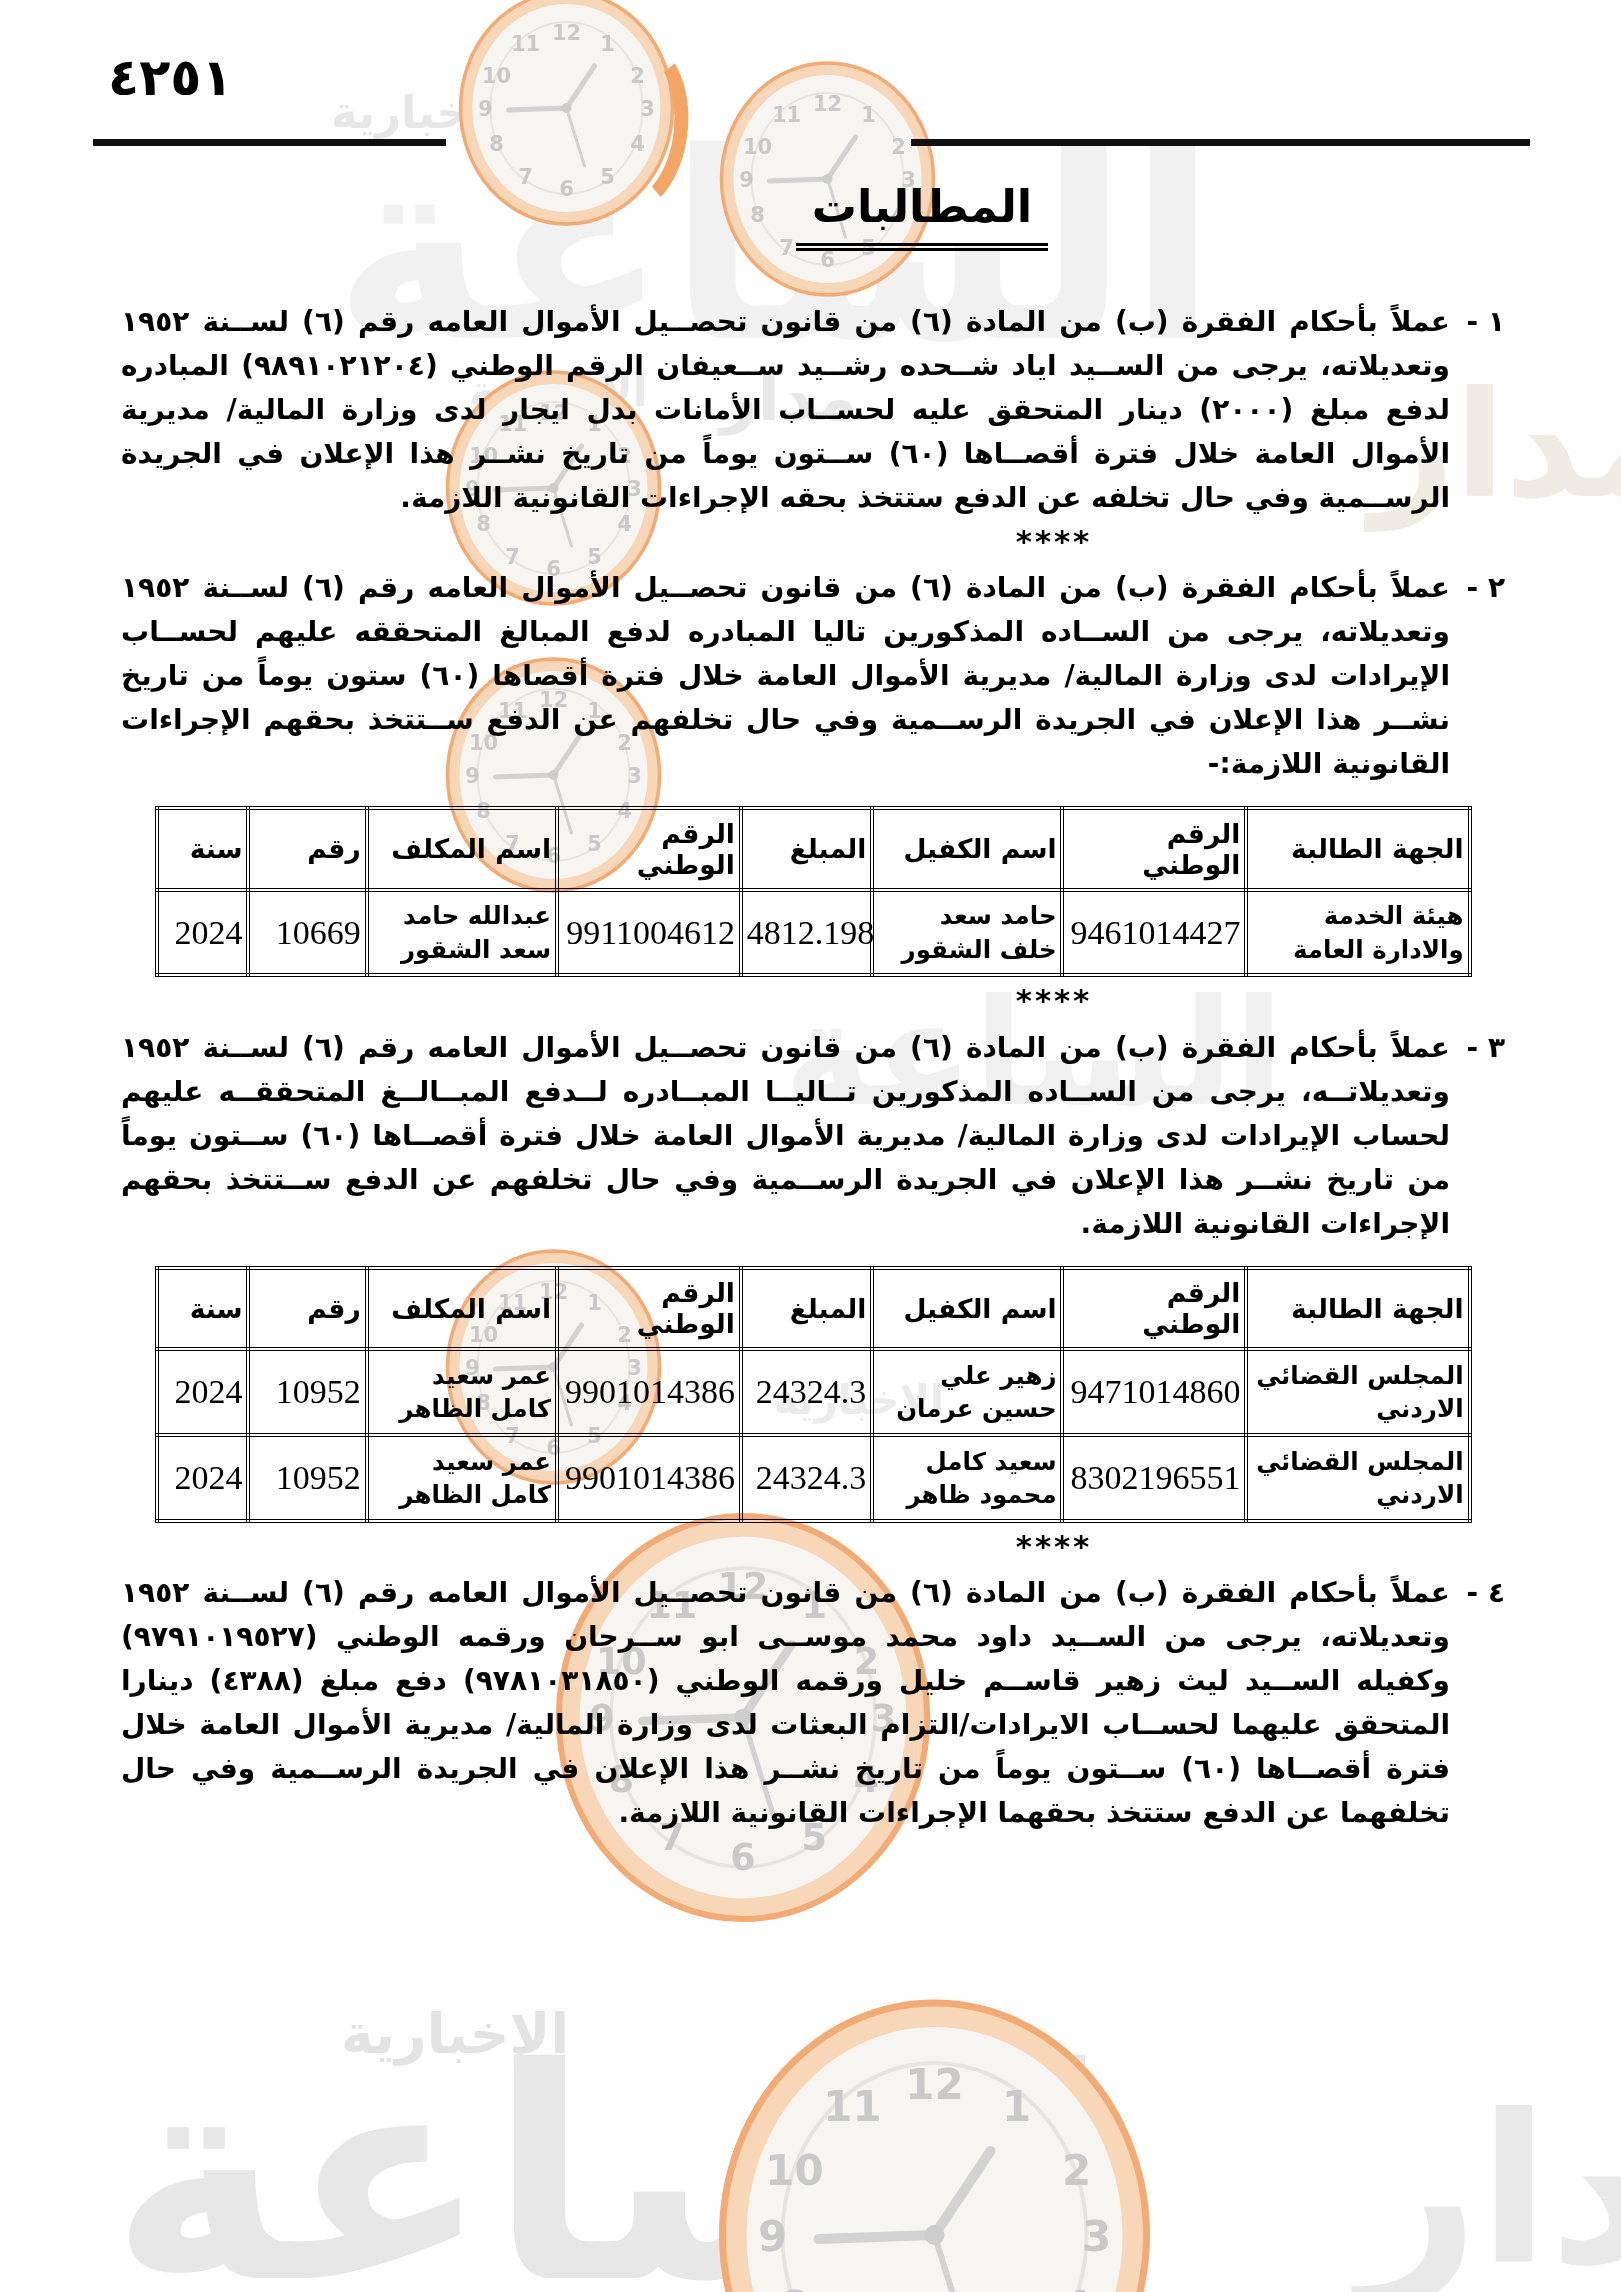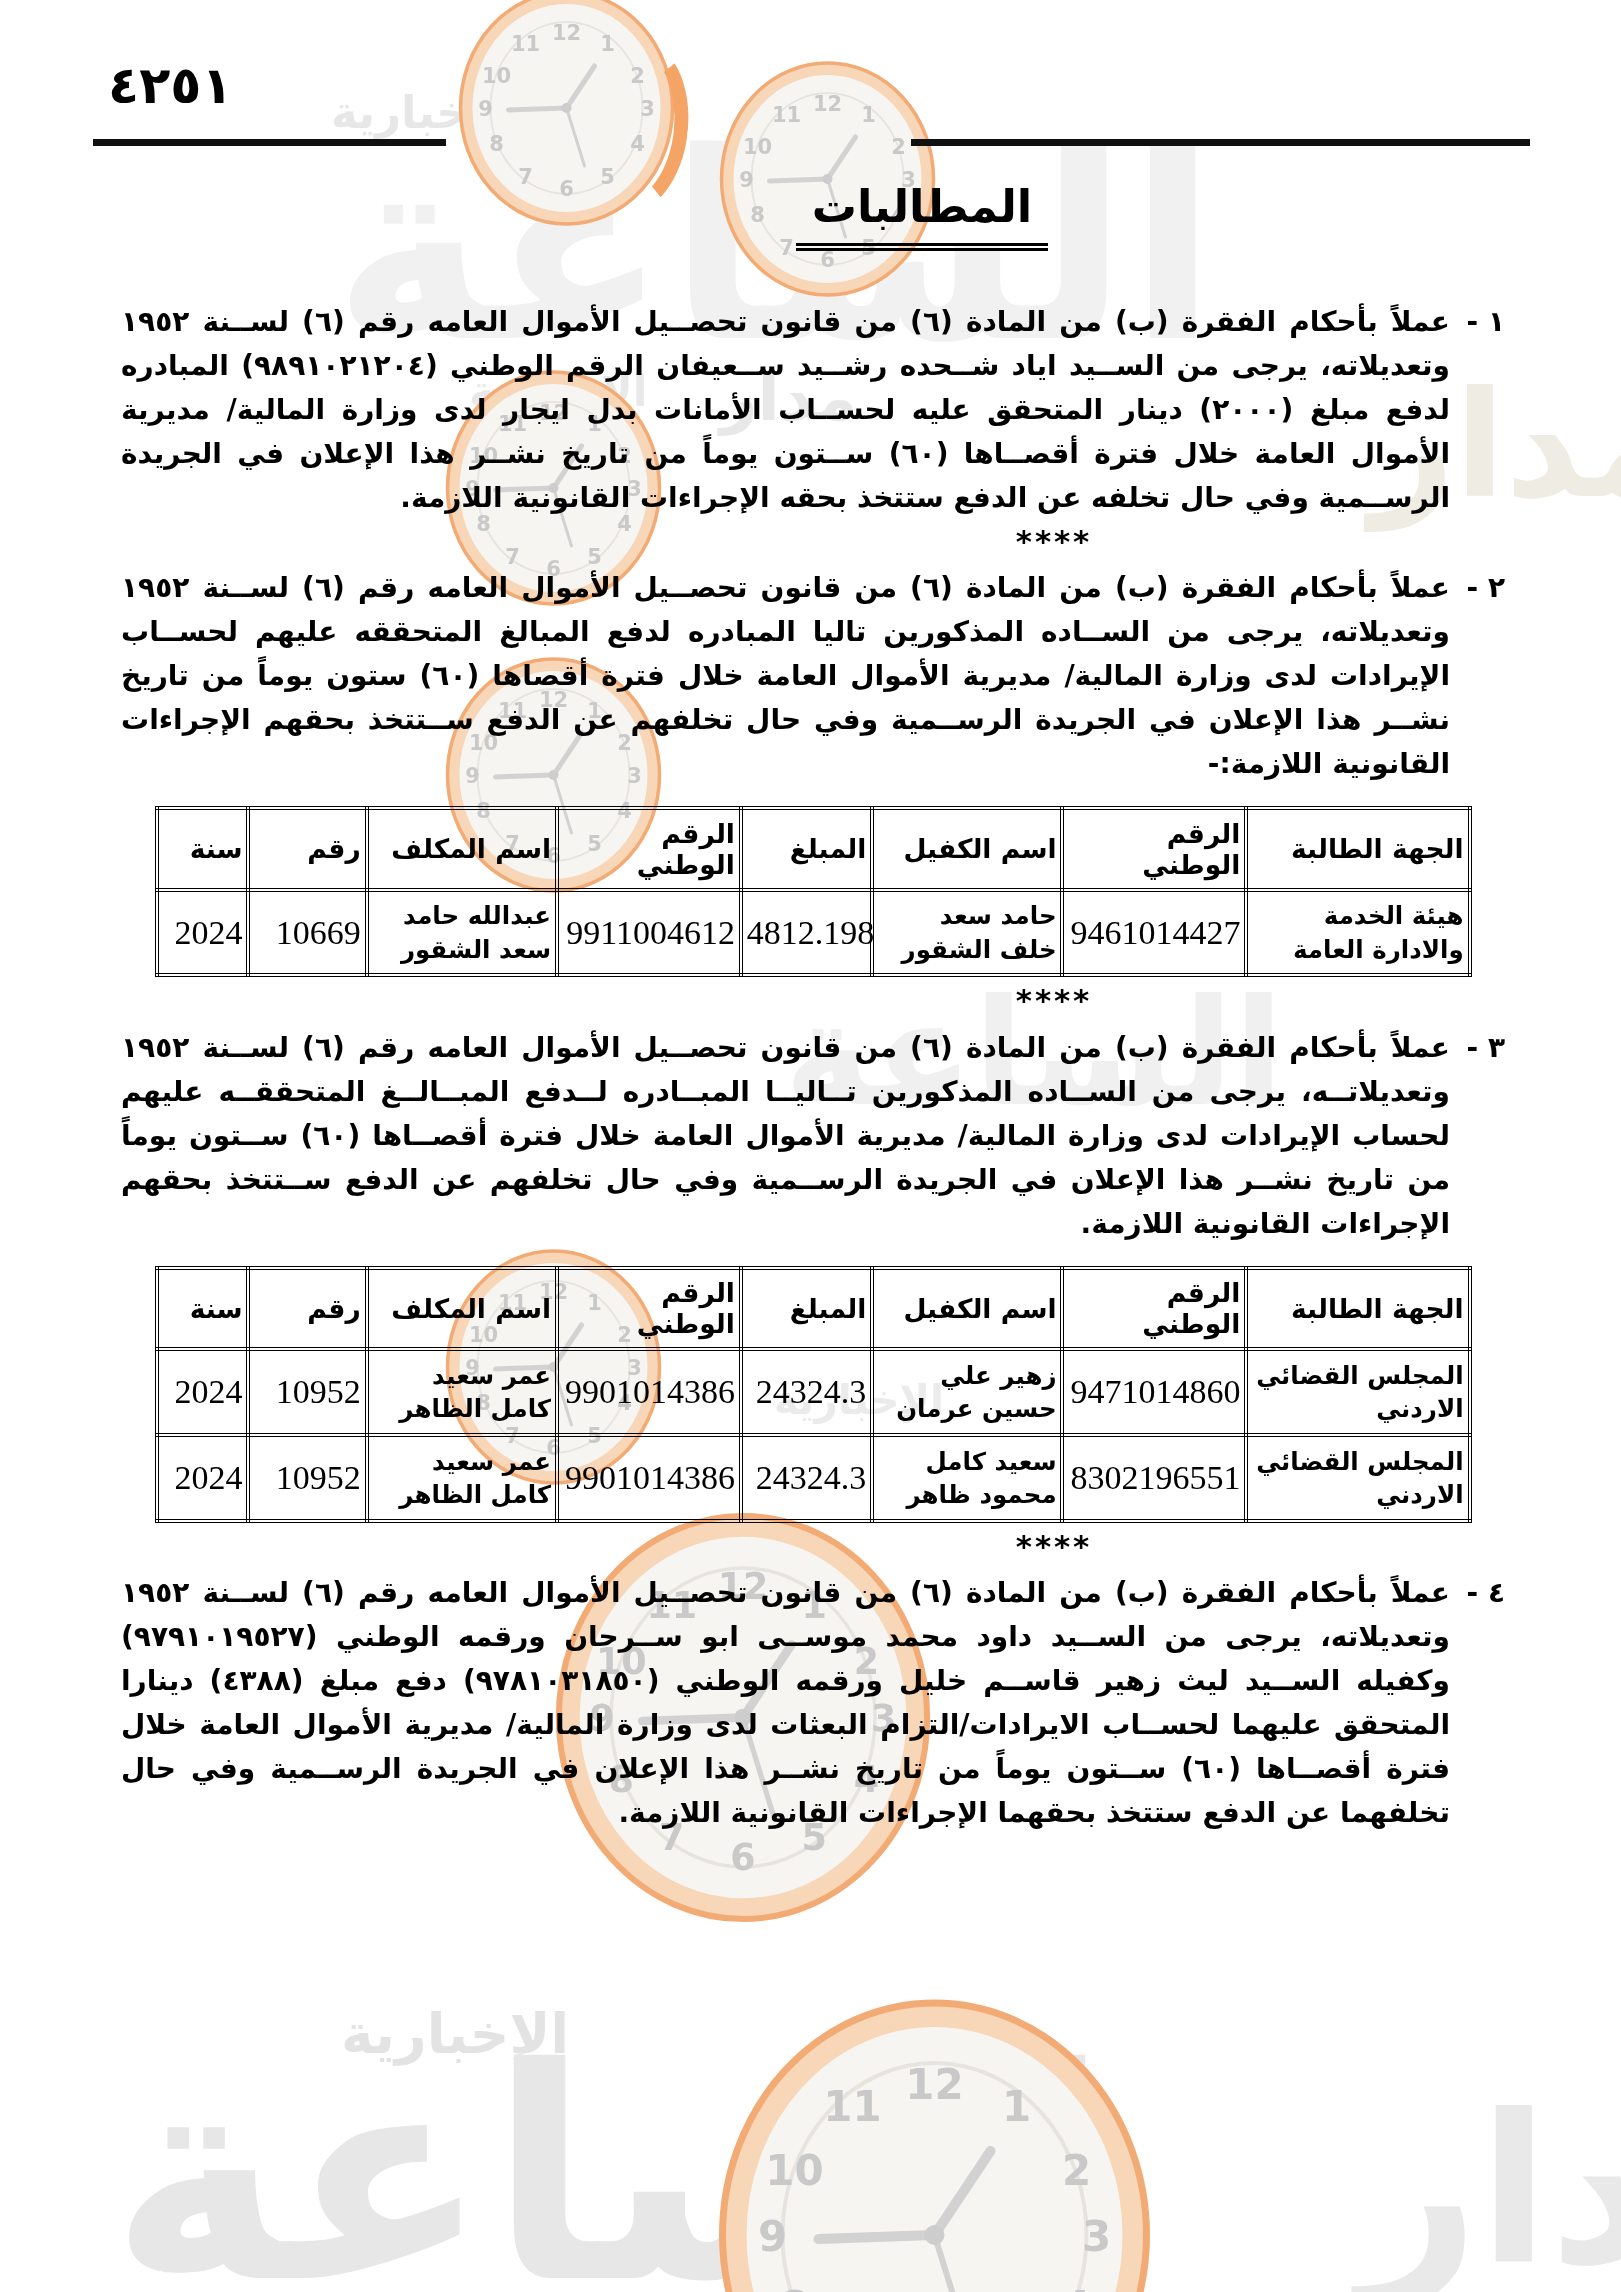--- a/index.html
+++ b/index.html
@@ -9,21 +9,21 @@
     font-family:"DejaVu Sans",sans-serif;color:#000;
   }
   
   .wm{position:absolute;inset:0;z-index:0;pointer-events:none;user-select:none;}
   .wm-clock{position:absolute;}
   .wm-word{position:absolute;font-weight:bold;line-height:1;white-space:nowrap;}
   .wm-crescent{position:absolute;width:84px;height:147px;border:14.7px solid transparent;
     border-right-color:#f4a566;border-radius:50%;transform:rotate(6deg);}
   
   .content{position:absolute;inset:0;z-index:1;}
-  .page-num{position:absolute;left:108px;top:56px;font-size:51px;font-weight:bold;
+  .page-num{position:absolute;left:108px;top:48px;font-size:51px;font-weight:bold;
     letter-spacing:11.8px;direction:rtl;}
   .rule{position:absolute;top:139px;height:6.9px;background:#101010;}
   .rule-l{left:93px;width:353px;}
   .rule-r{left:911px;width:619px;}
   .masthead-oval{position:absolute;left:443px;top:100px;width:469px;height:86px;
     border:6.9px solid #101010;border-radius:50%;display:flex;align-items:center;
     justify-content:center;font-size:30px;font-weight:bold;background:transparent;}
   .doc{position:absolute;right:116px;top:0;width:1384px;}
   .head-col{width:1166px;text-align:center;}
   .doc-title{display:inline-block;margin-top:180px;font-size:45px;font-weight:900;

